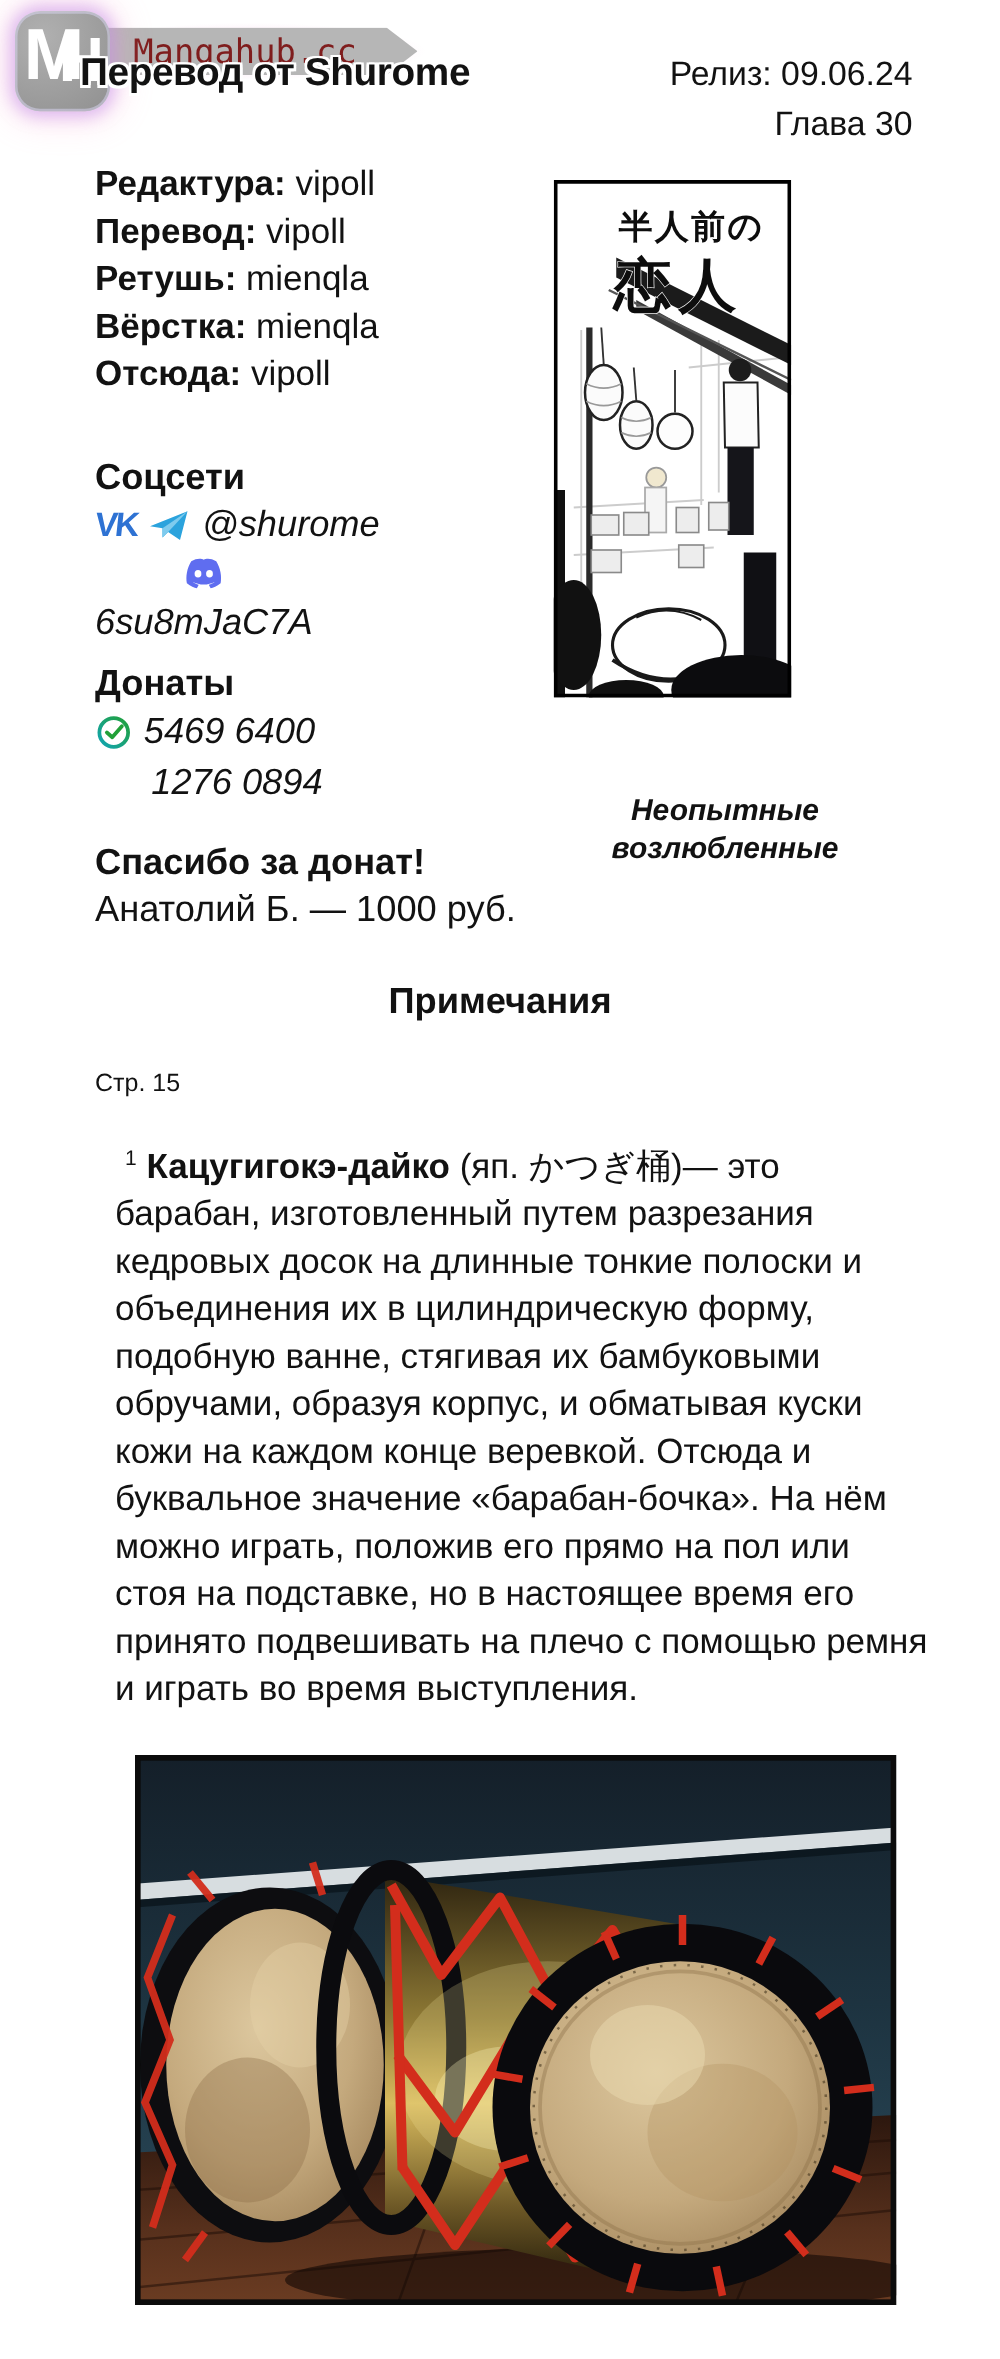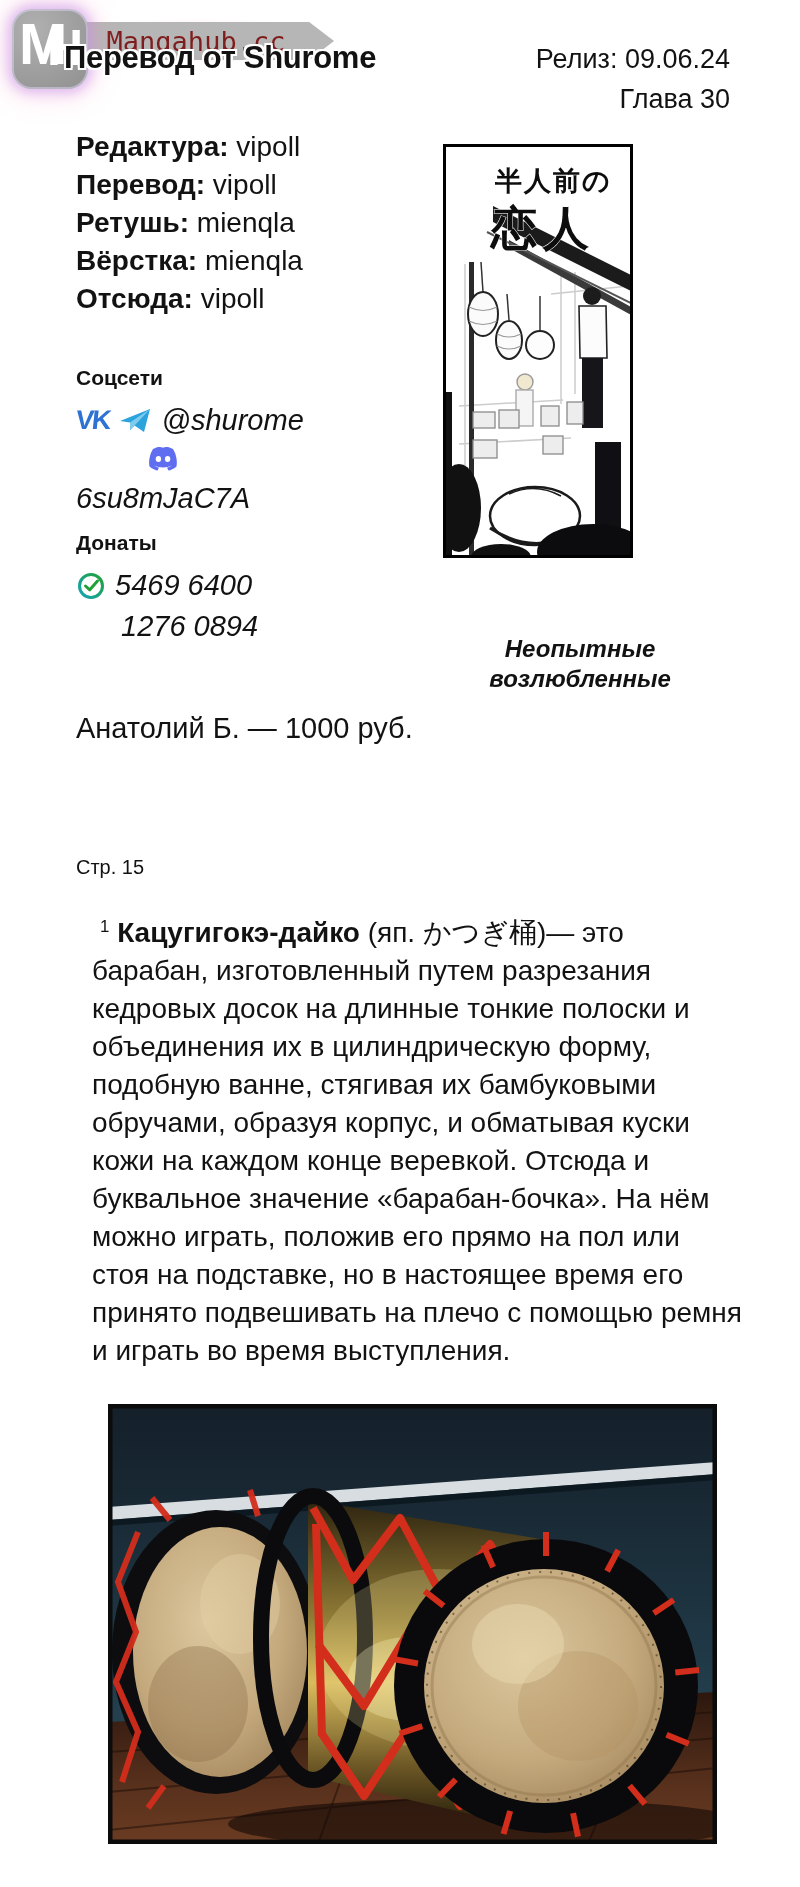--- a/index.html
+++ b/index.html
@@ -29,21 +29,21 @@
     position:absolute;left:64px;top:40px;margin:0;z-index:3;
     font-size:31px;font-weight:700;letter-spacing:-.3px;
     text-shadow:-2px -2px 0 #fff,2px -2px 0 #fff,-2px 2px 0 #fff,2px 2px 0 #fff,0 -2px 0 #fff,0 2px 0 #fff,-2px 0 0 #fff,2px 0 0 #fff;
   }
   .release{position:absolute;top:44px;right:70px;font-size:27px;}
   .chapter{position:absolute;top:84px;right:70px;font-size:27px;}
   
   .credits{position:absolute;left:76px;top:128px;font-size:28px;line-height:38px;}
   .credit-row b{font-weight:700;}
   
-  .sec-heading{position:absolute;left:76px;font-size:21px;font-weight:700;}
+  .sec-heading{position:absolute;left:76px;font-size:29px;font-weight:700;}
   .socials-h{top:366px;}
   .icon-row{position:absolute;left:76px;display:flex;align-items:center;gap:9px;}
   .row-vk{top:404px;}
   .row-discord{top:445px;flex-direction:column;}
   .handle{font-size:29px;font-style:italic;}
   .vk-glyph{font-size:27px;font-weight:900;color:var(--vk_blue,#2e72d3);letter-spacing:-2px;transform:skewX(-6deg);line-height:1;}
   .donate-h{top:531px;}
   .donate-row{top:569px;}
   .donate-row2{position:absolute;left:121px;top:610px;}
   .thanks-h{top:674px;}
@@ -117,22 +117,24 @@
       </defs>
       <circle cx="15" cy="15" r="11.5" fill="none" stroke="url(#sberg)" stroke-width="3"></circle>
       <path d="M9.5,15 L13.8,18.8 L21.5,10" fill="none" stroke="var(--sber_green,#21a038)" stroke-width="3" stroke-linecap="round" stroke-linejoin="round"></path>
     </svg>
     <span class="handle">5469 6400</span>
   </div>
   <div class="donate-row2">
     <span class="handle">1276 0894</span>
   </div>
 
+  <div class="sec-heading thanks-h">Спасибо за донат!</div>
   <div class="thanks-entry">Анатолий Б. — 1000 руб.</div>
 
+  <div class="notes-h">Примечания</div>
   <div class="page-ref">Стр. 15</div>
   <p class="note"><sup>1</sup> <b>Кацугигокэ-дайко</b> <span>(яп. かつぎ桶)— это барабан, изготовленный путем разрезания кедровых досок на длинные тонкие полоски и объединения их в цилиндрическую форму, подобную ванне, стягивая их бамбуковыми обручами, образуя корпус, и обматывая куски кожи на каждом конце веревкой. Отсюда и буквальное значение «барабан-бочка». На нём можно играть, положив его прямо на пол или стоя на подставке, но в настоящее время его принято подвешивать на плечо с помощью ремня и играть во время выступления.</span></p>
 
   <div class="cover">
     <svg width="190" height="414" viewBox="0 0 190 414">
       <rect x="0" y="0" width="190" height="414" fill="#ffffff"></rect>
 
       <g stroke="#cccccc" stroke-width="1.5">
         <line x1="22" y1="120" x2="22" y2="340"></line>
           <line x1="118" y1="130" x2="118" y2="260"></line>

